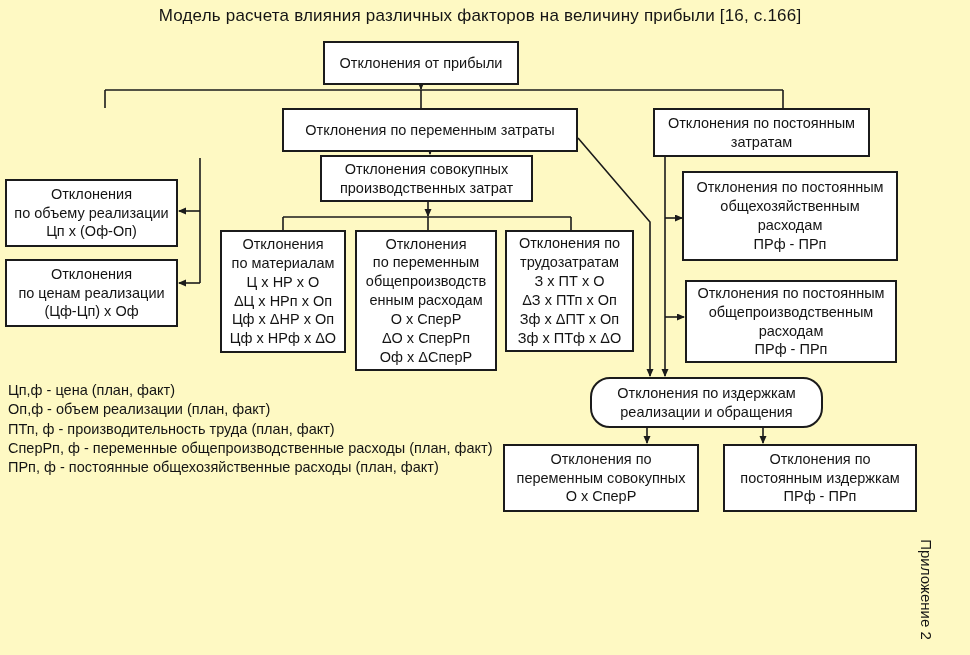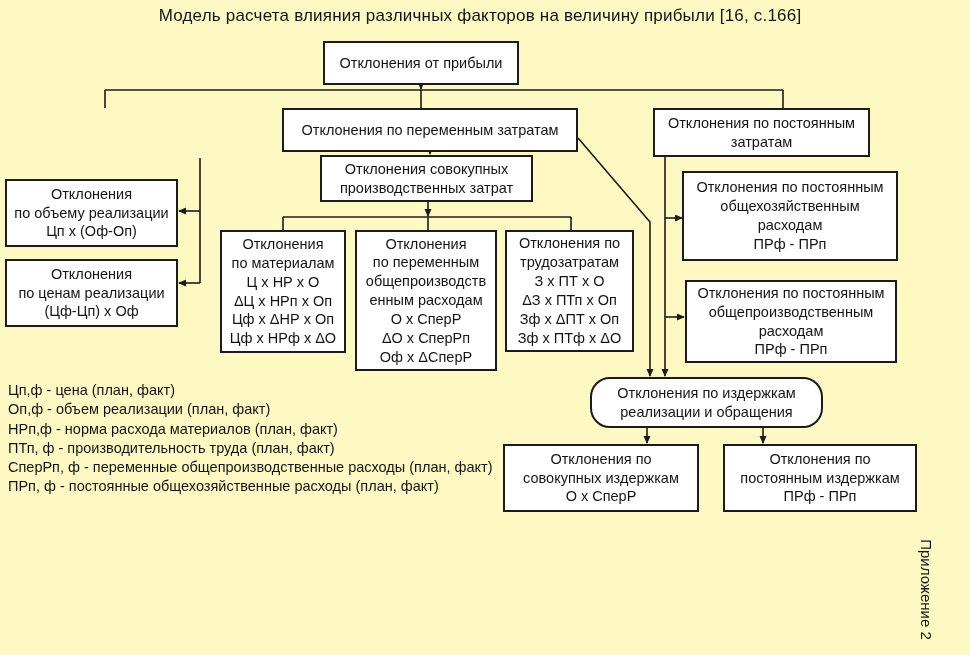--- a/index.html
+++ b/index.html
@@ -88,21 +88,21 @@
       <div>Цп х (Оф-Оп)</div>
     </div>
 
   <div class="box" style="left:5px;top:259px;width:173px;height:68px;">
       <div>Отклонения</div>
       <div>по ценам реализации</div>
       <div>(Цф-Цп) х Оф</div>
     </div>
 
   <div class="box" style="left:282px;top:108px;width:296px;height:30px;">
-      <div>Отклонения по переменным затратам</div>
+      <div>Отклонения по переменным затраты</div>
     </div>
 
   <div class="box" style="left:320px;top:155px;width:213px;height:47px;">
       <div>Отклонения совокупных</div>
       <div>производственных затрат</div>
     </div>
 
   <div class="box" style="left:220px;top:230px;width:126px;height:123px;">
       <div>Отклонения</div>
       <div>по материалам</div>
@@ -150,34 +150,33 @@
       <div>ПРф - ПРп</div>
     </div>
 
   <div class="box" style="left:590px;top:377px;width:233px;height:51px;border-radius:20px;">
       <div>Отклонения по издержкам</div>
       <div>реализации и обращения</div>
     </div>
 
   <div class="box" style="left:503px;top:444px;width:196px;height:68px;">
       <div>Отклонения по</div>
-      <div>совокупных издержкам</div>
+      <div>переменным совокупных</div>
       <div>О х СперР</div>
     </div>
 
   <div class="box" style="left:723px;top:444px;width:194px;height:68px;">
       <div>Отклонения по</div>
       <div>постоянным издержкам</div>
       <div>ПРф - ПРп</div>
     </div>
 
   <div class="legend">
     <div class="legend-line">Цп,ф - цена (план, факт)</div>
     <div class="legend-line">Оп,ф - объем реализации (план, факт)</div>
-    <div class="legend-line">НРп,ф - норма расхода материалов (план, факт)</div>
     <div class="legend-line">ПТп, ф - производительность труда (план, факт)</div>
     <div class="legend-line">СперРп, ф - переменные общепроизводственные расходы (план, факт)</div>
     <div class="legend-line">ПРп, ф - постоянные общехозяйственные расходы (план, факт)</div>
   </div>
 
   <div class="appendix">Приложение 2</div>
 
 </div>
 
 </body></html>

